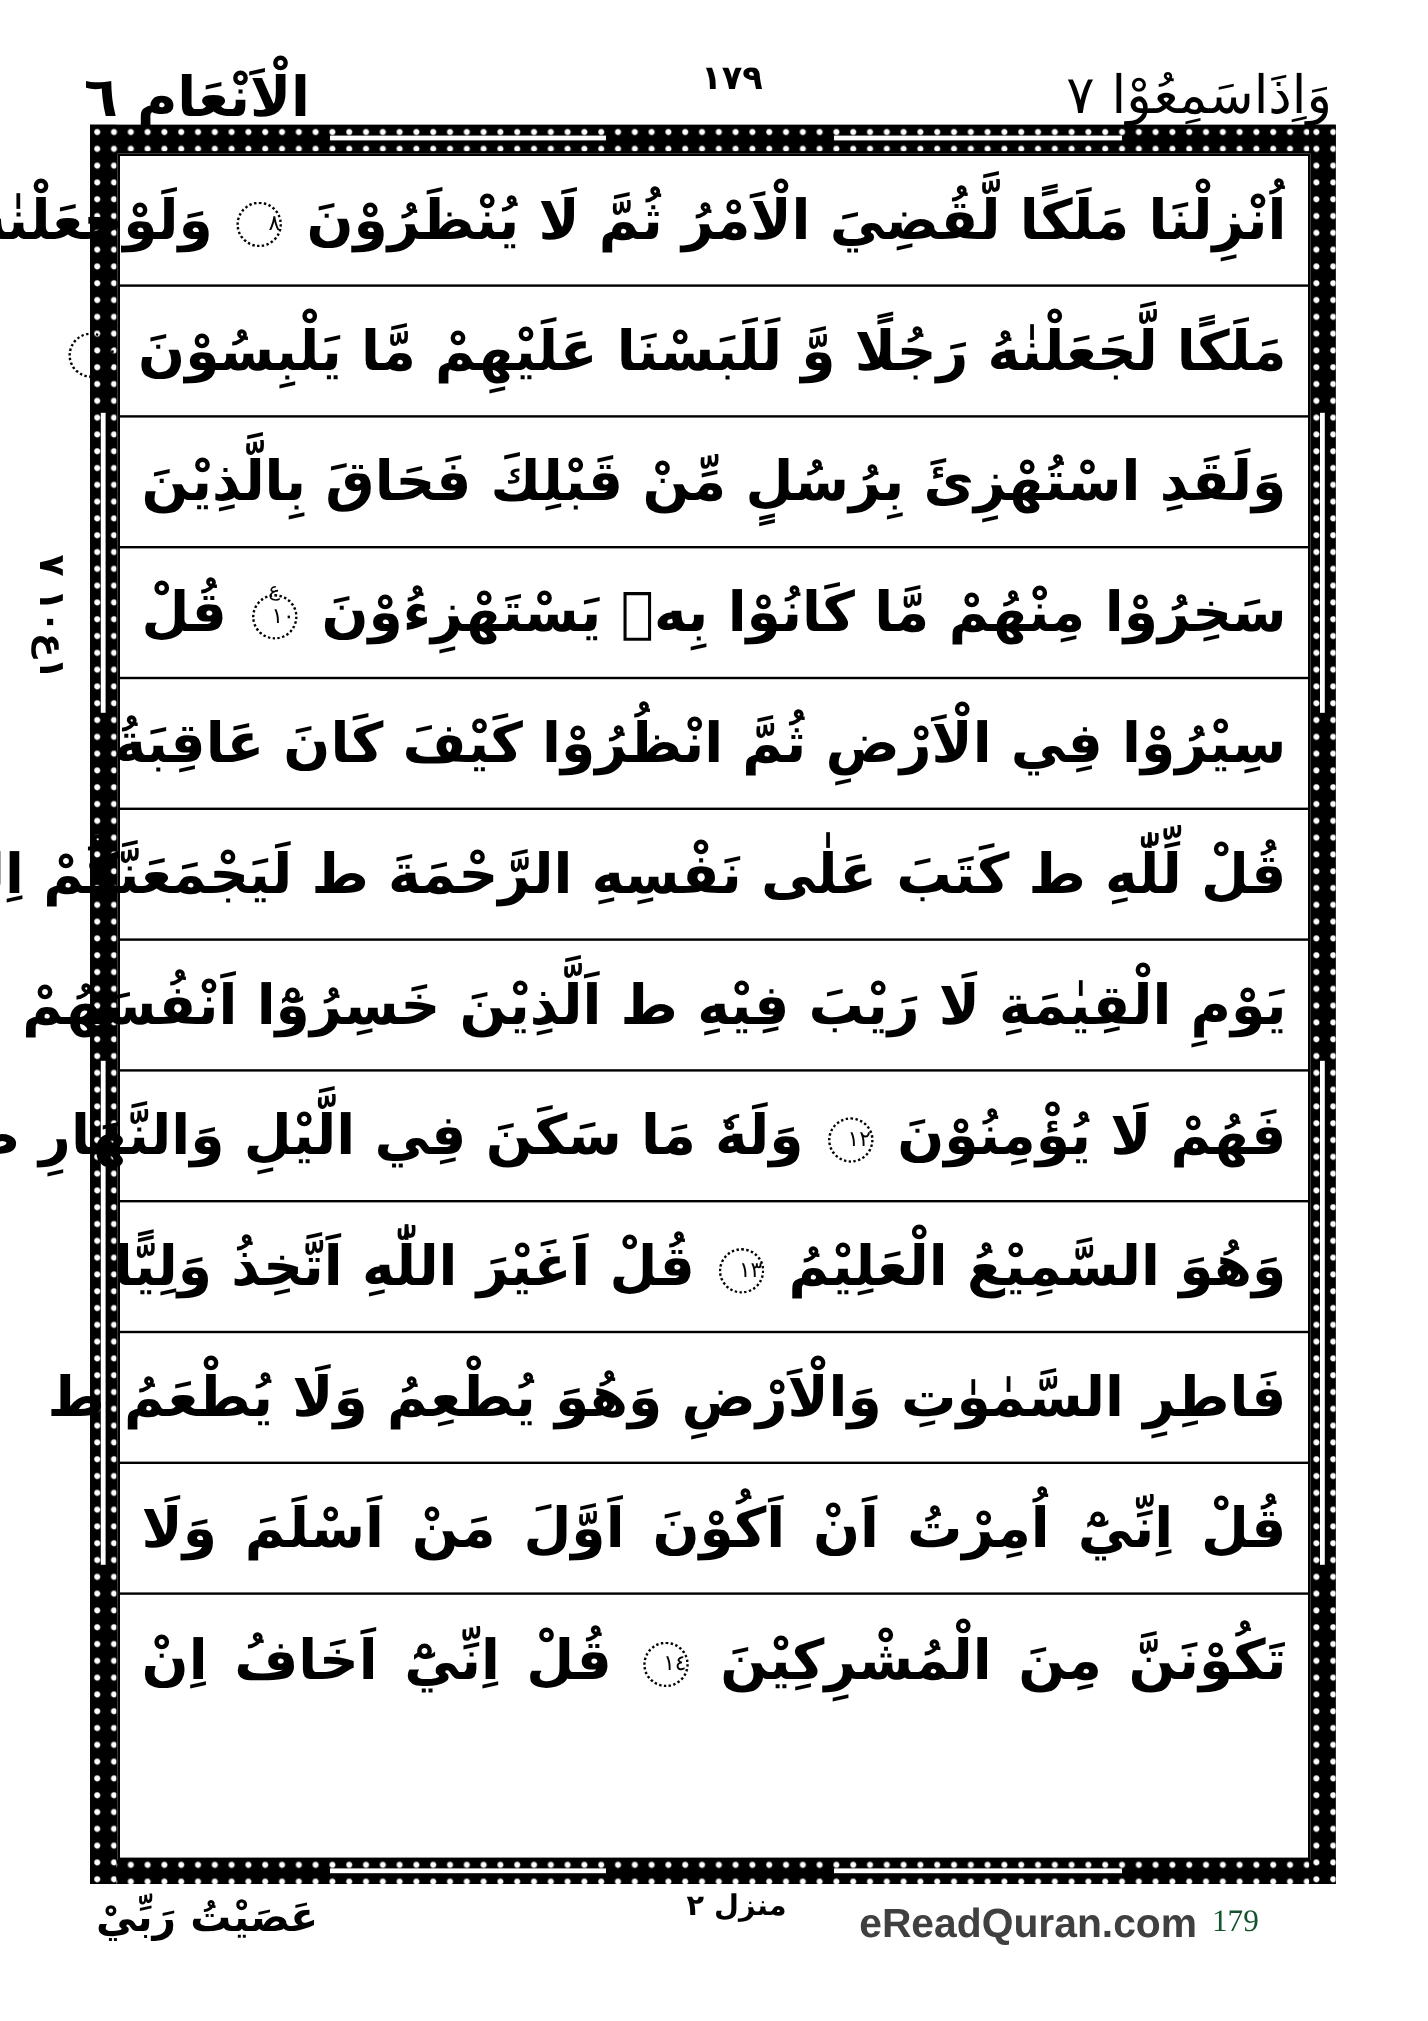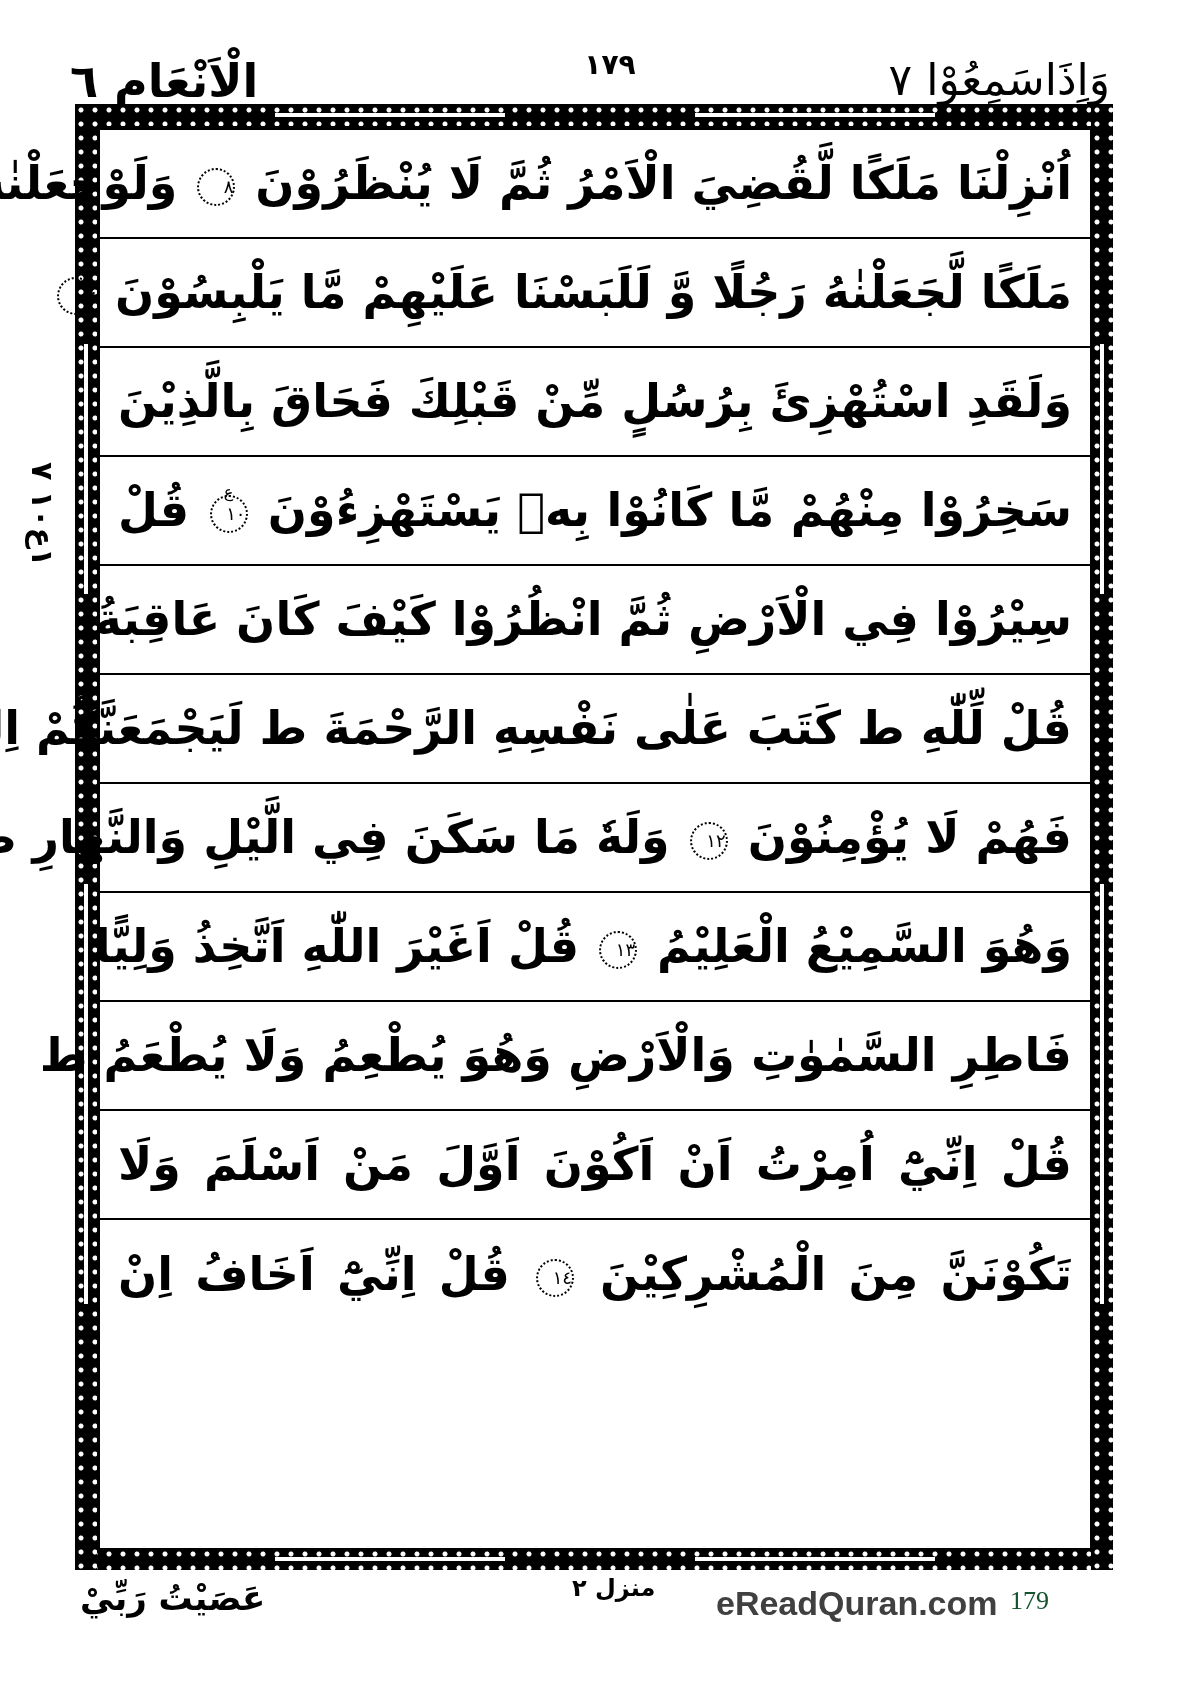--- a/index.html
+++ b/index.html
@@ -87,20 +87,23 @@
     <div class="row">
         <div class="ayah-text"><span>سَخِرُوْا مِنْهُمْ مَّا كَانُوْا بِهٖ يَسْتَهْزِءُوْنَ</span> <span class="ayah-marker"><span>١٠</span><span class="ruku-sign">ع</span></span> <span>قُلْ</span></div>
       </div>
     <div class="row">
         <div class="ayah-text"><span>سِيْرُوْا فِي الْاَرْضِ ثُمَّ انْظُرُوْا كَيْفَ كَانَ عَاقِبَةُ</span></div>
       </div>
     <div class="row">
         <div class="ayah-text"><span>قُلْ لِّلّٰهِ ط كَتَبَ عَلٰى نَفْسِهِ الرَّحْمَةَ ط لَيَجْمَعَنَّكُمْ اِلٰى</span></div>
       </div>
     <div class="row">
+        <div class="ayah-text"><span>يَوْمِ الْقِيٰمَةِ لَا رَيْبَ فِيْهِ ط اَلَّذِيْنَ خَسِرُوْٓا اَنْفُسَهُمْ</span></div>
+      </div>
+    <div class="row">
         <div class="ayah-text"><span>فَهُمْ لَا يُؤْمِنُوْنَ</span> <span class="ayah-marker">١٢</span> <span>وَلَهٗ مَا سَكَنَ فِي الَّيْلِ وَالنَّهَارِ ط</span></div>
       </div>
     <div class="row">
         <div class="ayah-text"><span>وَهُوَ السَّمِيْعُ الْعَلِيْمُ</span> <span class="ayah-marker">١٣</span> <span>قُلْ اَغَيْرَ اللّٰهِ اَتَّخِذُ وَلِيًّا</span></div>
       </div>
     <div class="row">
         <div class="ayah-text"><span>فَاطِرِ السَّمٰوٰتِ وَالْاَرْضِ وَهُوَ يُطْعِمُ وَلَا يُطْعَمُ ط</span></div>
       </div>
     <div class="row">
         <div class="ayah-text"><span>قُلْ اِنِّيْٓ اُمِرْتُ اَنْ اَكُوْنَ اَوَّلَ مَنْ اَسْلَمَ وَلَا</span></div>

